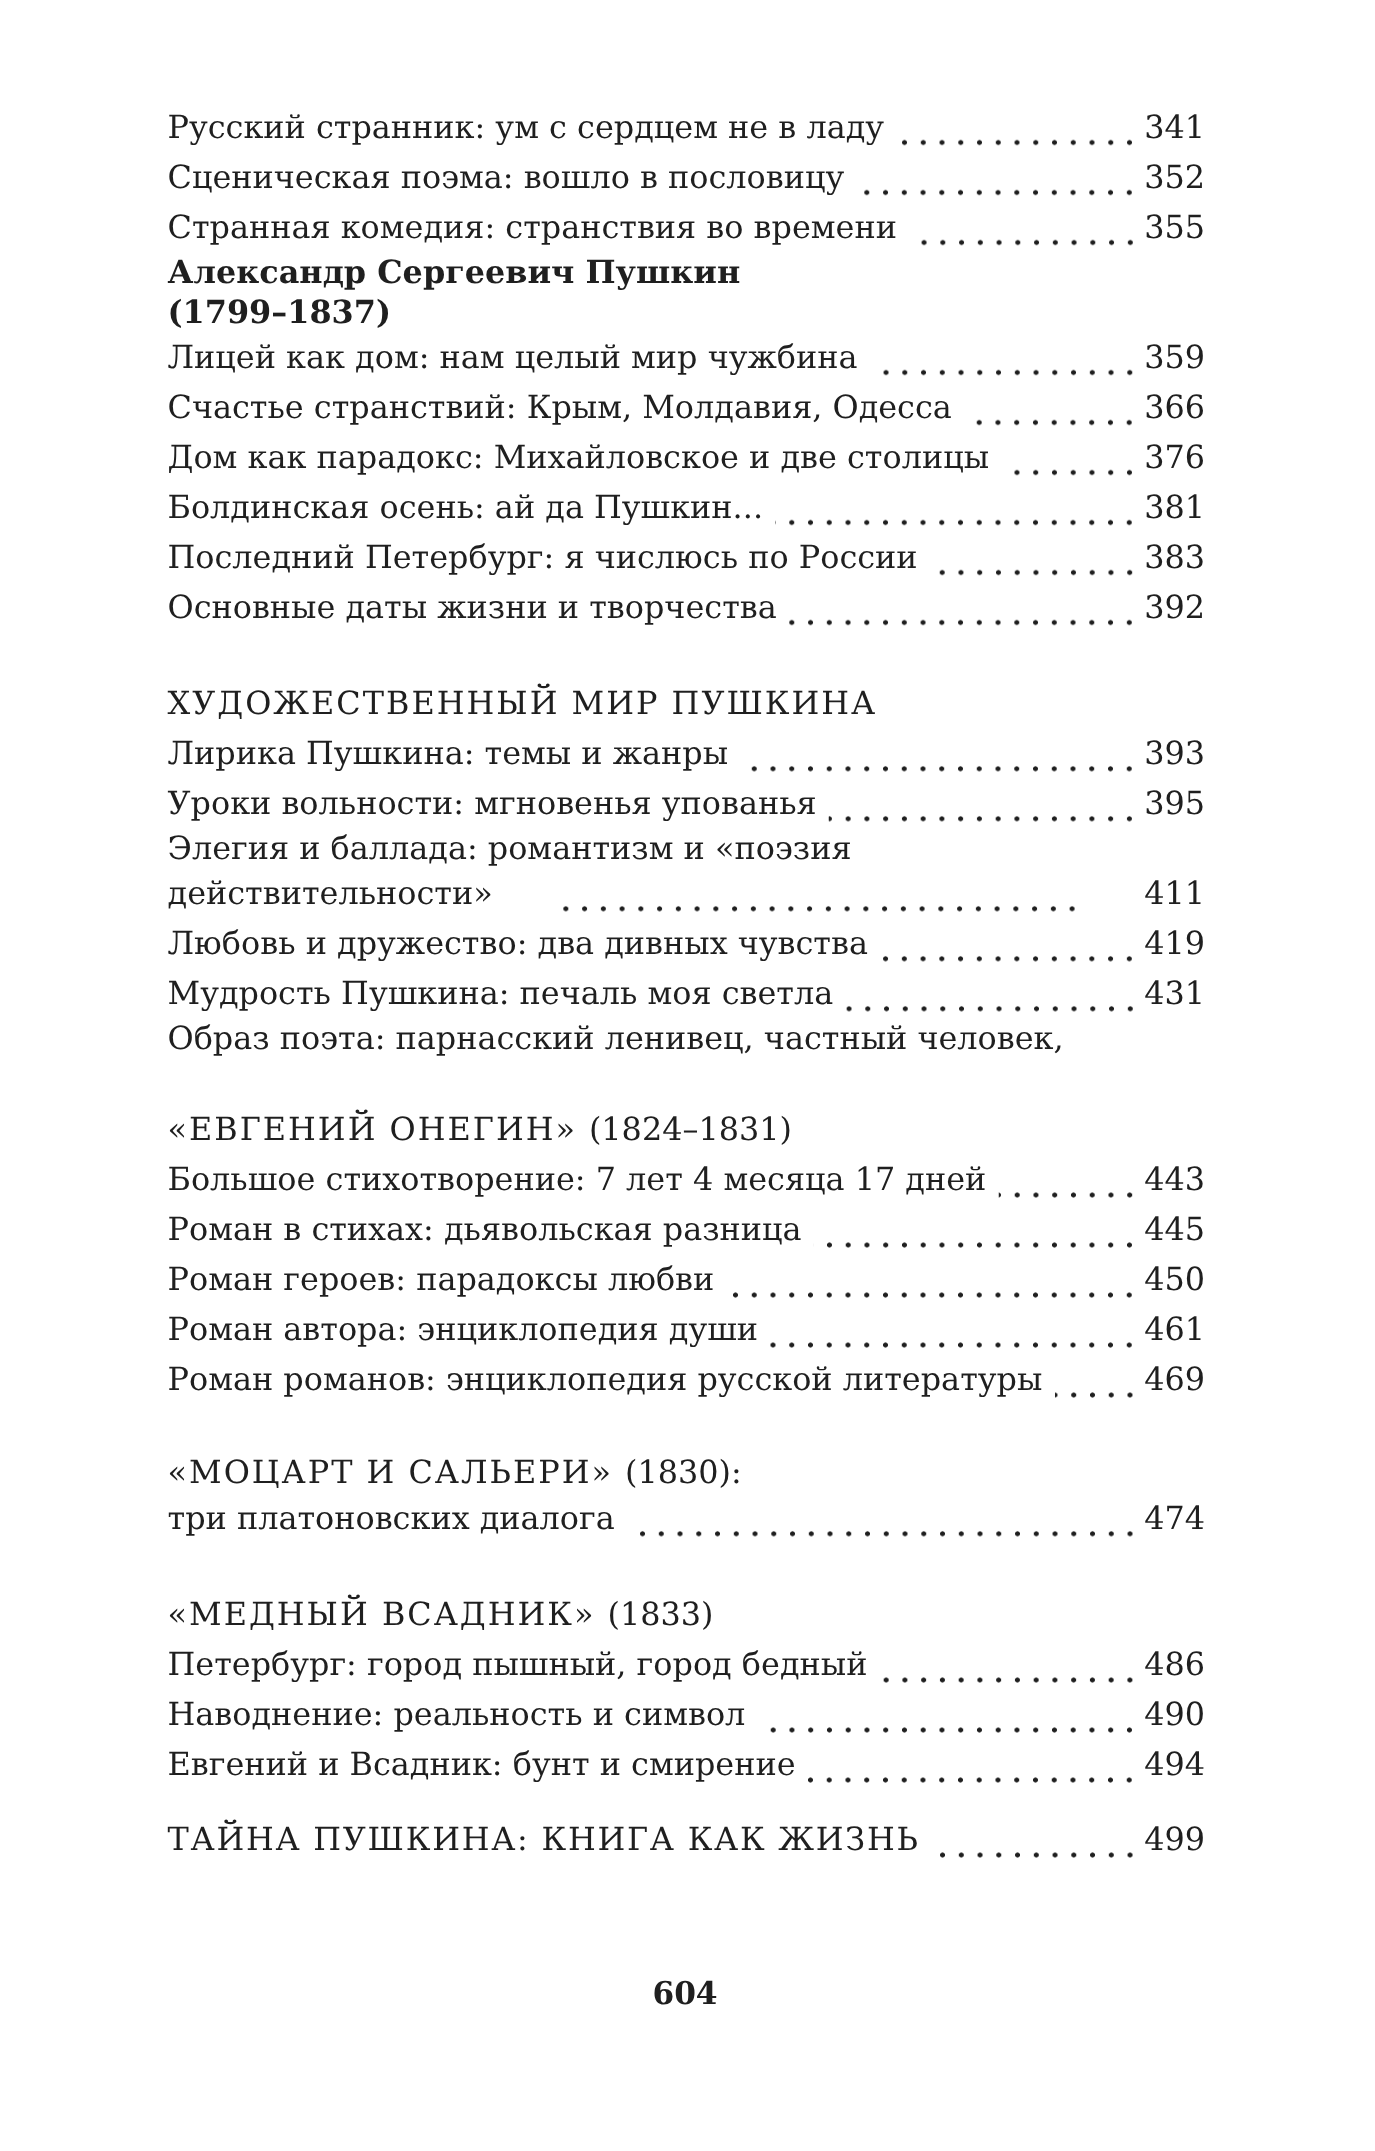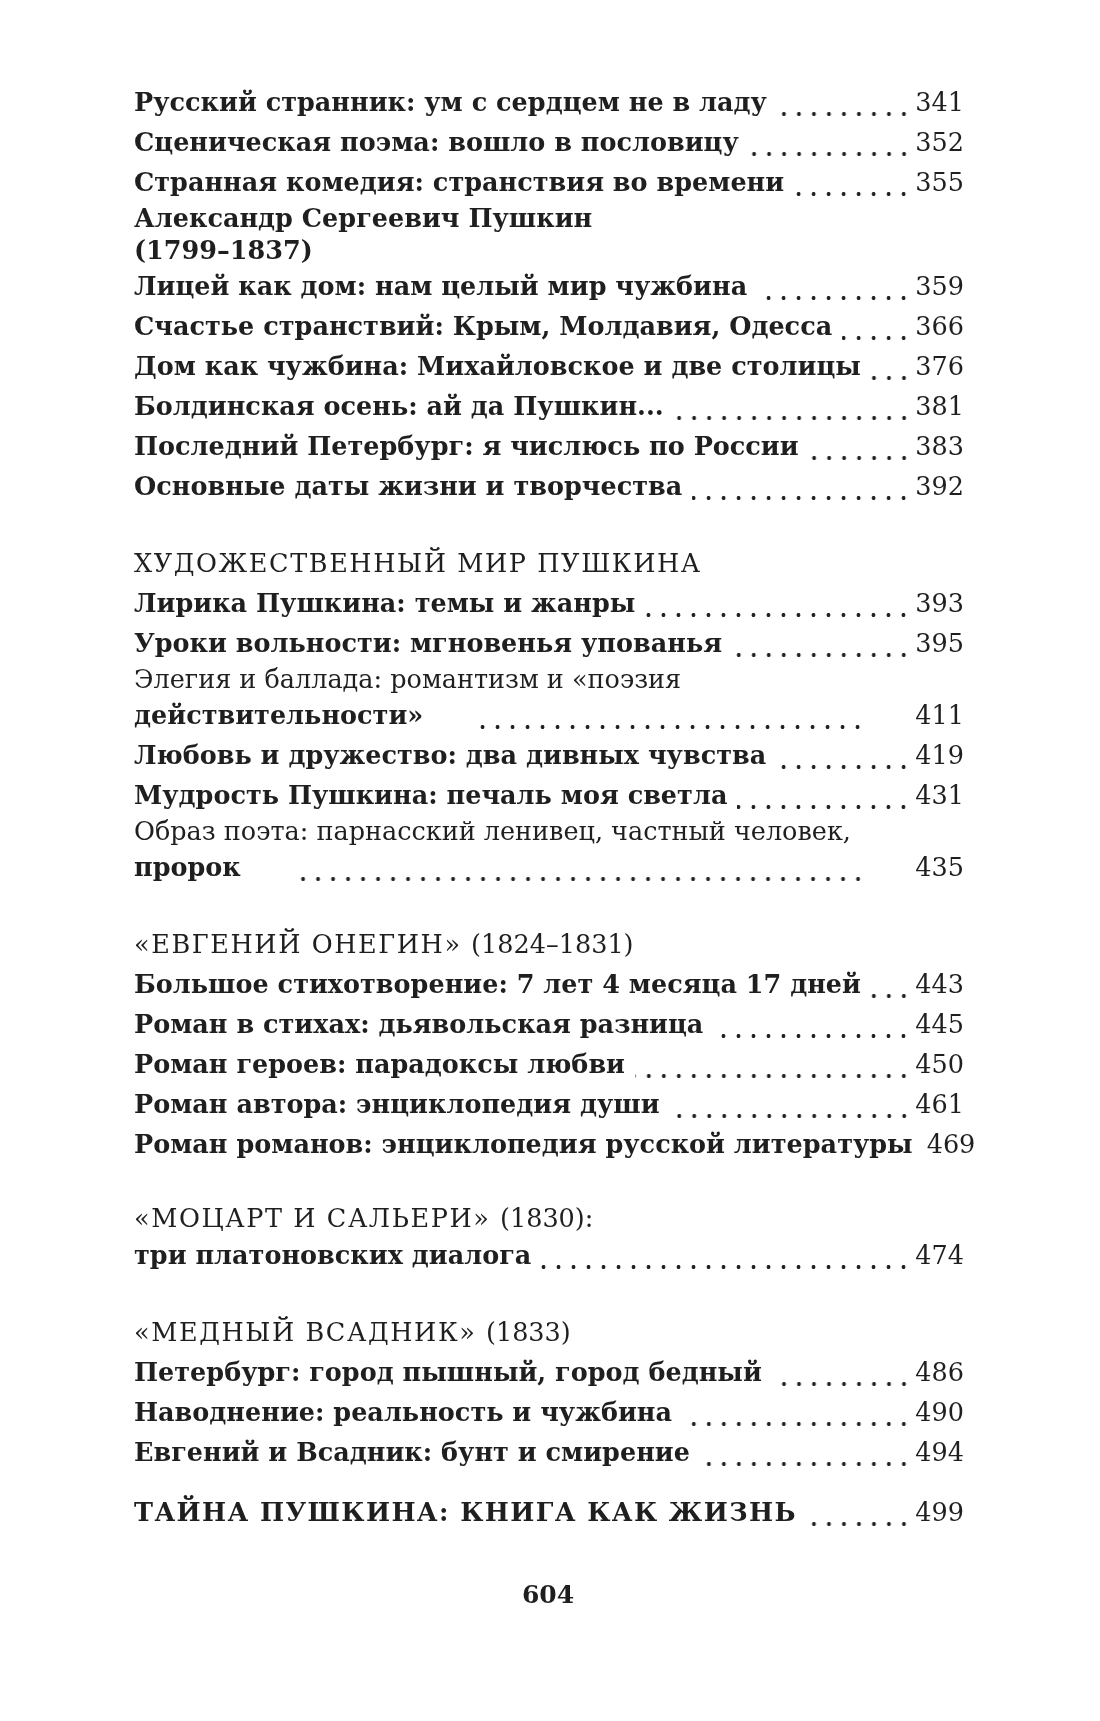--- a/index.html
+++ b/index.html
@@ -12,21 +12,21 @@
       position: absolute; left: 134px; top: 82px; width: 830px;
     }
     .entry {
       display: flex; align-items: flex-end;
       font-size: 25.5px; line-height: 40px; height: 40px;
       white-space: nowrap;
     }
     .entry.two-line { height: auto; display: block; }
     .entry.two-line .first { display: block; line-height: 32px; height: 32px; }
     .entry.two-line .second { display: flex; align-items: flex-end; line-height: 40px; height: 40px; gap: 46px; }
-    .title { flex: 0 0 auto; font-weight: bold; }
+    .title { flex: 0 0 auto; }
     .leader {
       flex: 1 1 auto; height: 40px; margin: 0 4px 0 10px;
       background-image: radial-gradient(circle, #1f1f1f 1.7px, transparent 2.2px);
       background-size: 15px 6px;
       background-repeat: repeat-x;
       background-position: right 29px;
     }
     .page { flex: 0 0 auto; }
     .author {
       font-weight: bold; font-size: 25.5px; line-height: 32px;
@@ -71,21 +71,21 @@
     <span class="title">Лицей как дом: нам целый мир чужбина</span>
     <span class="leader"></span>
     <span class="page">359</span>
   </div>
   <div class="entry">
     <span class="title">Счастье странствий: Крым, Молдавия, Одесса</span>
     <span class="leader"></span>
     <span class="page">366</span>
   </div>
   <div class="entry">
-    <span class="title">Дом как чужбина: Михайловское и две столицы</span>
+    <span class="title">Дом как парадокс: Михайловское и две столицы</span>
     <span class="leader"></span>
     <span class="page">376</span>
   </div>
   <div class="entry">
     <span class="title">Болдинская осень: ай да Пушкин...</span>
     <span class="leader"></span>
     <span class="page">381</span>
   </div>
   <div class="entry">
     <span class="title">Последний Петербург: я числюсь по России</span>
@@ -124,25 +124,20 @@
     <span class="leader"></span>
     <span class="page">419</span>
   </div>
   <div class="entry">
     <span class="title">Мудрость Пушкина: печаль моя светла</span>
     <span class="leader"></span>
     <span class="page">431</span>
   </div>
   <div class="entry two-line" style="font-size:25.5px;">
     <span class="first">Образ поэта: парнасский ленивец, частный человек,</span>
-    <span class="second">
-      <span class="title">пророк</span>
-      <span class="leader"></span>
-      <span class="page">435</span>
-    </span>
   </div>
 
   <div class="section">
     <span class="caps">«ЕВГЕНИЙ ОНЕГИН»</span>
     <span class="year">(1824–1831)</span>
   </div>
   <div class="entry">
     <span class="title">Большое стихотворение: 7 лет 4 месяца 17 дней</span>
     <span class="leader"></span>
     <span class="page">443</span>
@@ -181,21 +176,21 @@
   <div class="section">
     <span class="caps">«МЕДНЫЙ ВСАДНИК»</span>
     <span class="year">(1833)</span>
   </div>
   <div class="entry">
     <span class="title">Петербург: город пышный, город бедный</span>
     <span class="leader"></span>
     <span class="page">486</span>
   </div>
   <div class="entry">
-    <span class="title">Наводнение: реальность и чужбина</span>
+    <span class="title">Наводнение: реальность и символ</span>
     <span class="leader"></span>
     <span class="page">490</span>
   </div>
   <div class="entry">
     <span class="title">Евгений и Всадник: бунт и смирение</span>
     <span class="leader"></span>
     <span class="page">494</span>
   </div>
 
   <div class="entry" style="margin-top:20px; letter-spacing:1.4px;align-items:flex-end;">

